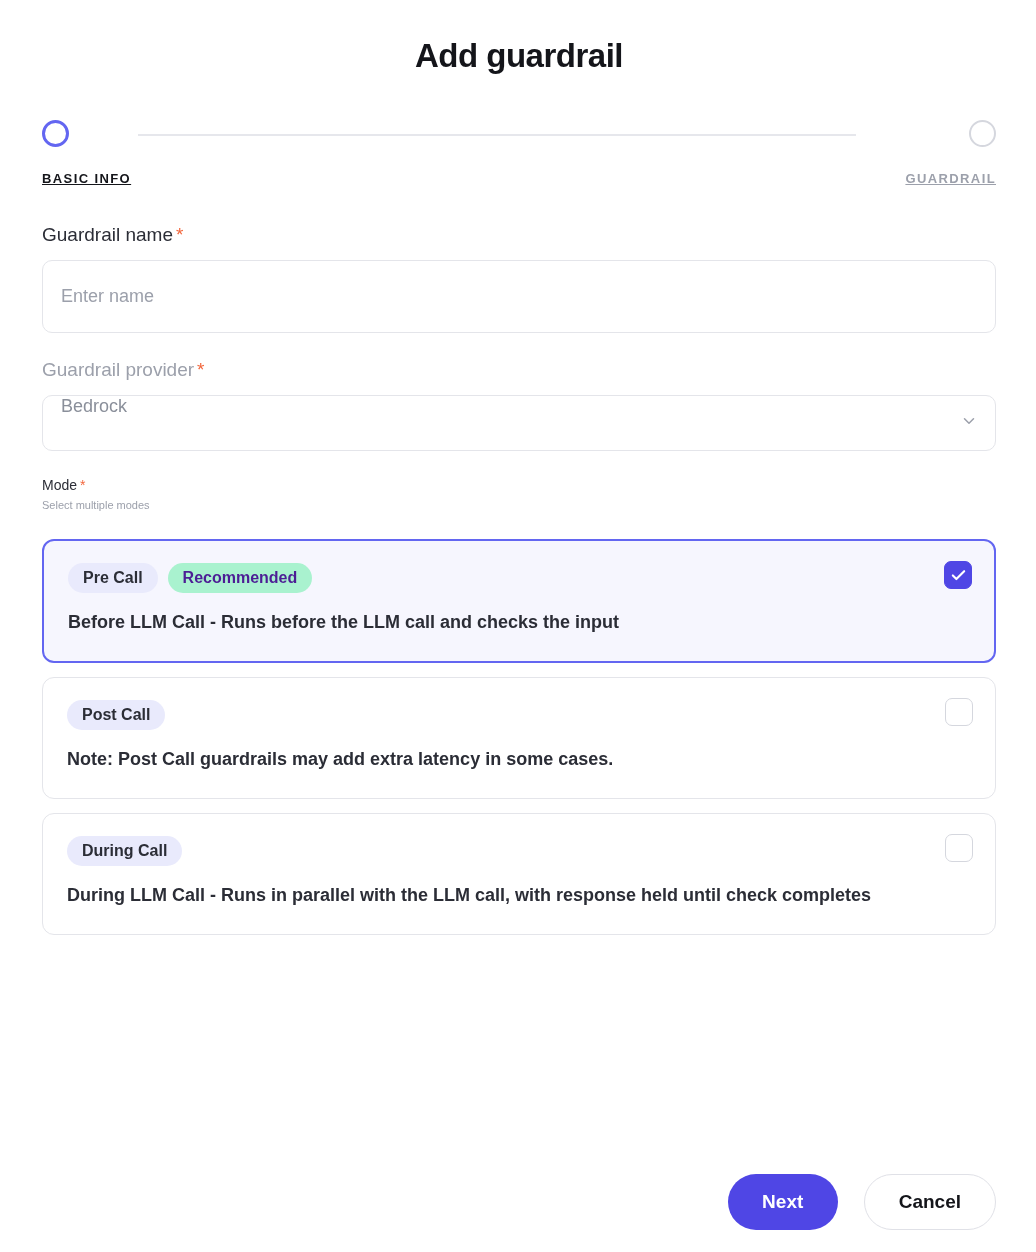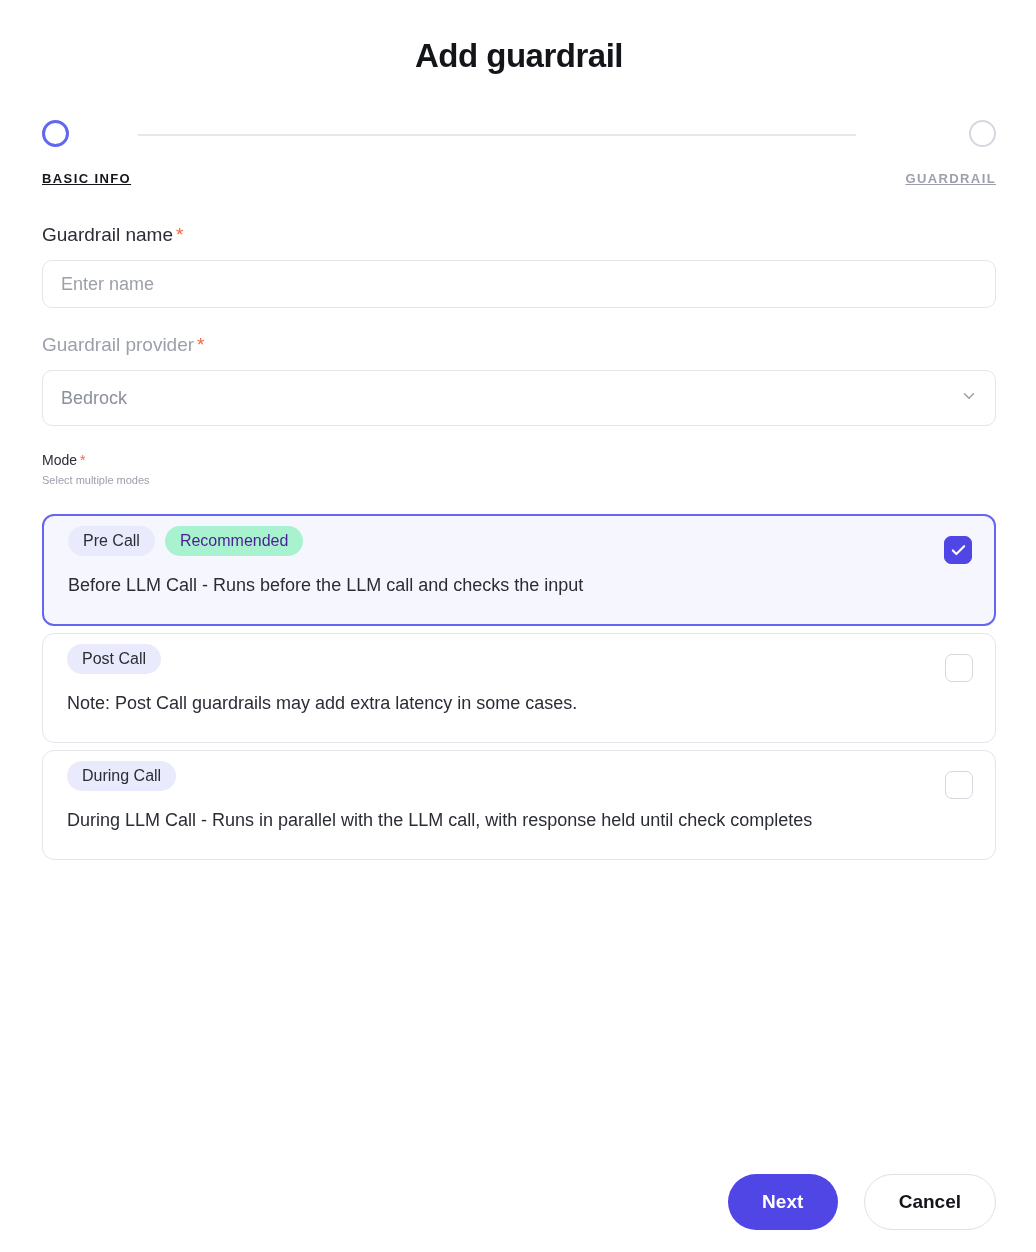--- a/index.html
+++ b/index.html
@@ -82,21 +82,21 @@
     font-size: 19px;
     color: #2b2d36;
     margin-bottom: 14px;
     display: block;
   }
   .field-label.muted { color: #9ca0ab; }
   .req { color: #f2663c; margin-left: 3px; }
 
   .text-input {
     width: 100%;
-    height: 48px;
+    height: 73px;
     border: 1px solid #e4e5ea;
     border-radius: 10px;
     padding: 0 18px;
     font-size: 18px;
     color: #2b2d36;
     outline: none;
     background: #ffffff;
     font-family: "Liberation Sans", sans-serif;
   }
   .text-input::placeholder { color: #9ca0ab; }
@@ -106,21 +106,21 @@
   .select-wrap { position: relative; }
   .select-box {
     width: 100%;
     height: 56px;
     border: 1px solid #e4e5ea;
     border-radius: 10px;
     padding: 0 44px 0 18px;
     font-size: 18px;
     color: #8a8f9a;
     display: flex;
-    align-items: center;
+    align-items: flex-start;
     background: #ffffff;
     cursor: pointer;
   }
   .chev {
     position: absolute;
     right: 18px;
     top: 50%;
     transform: translateY(-50%);
     pointer-events: none;
     color: #9ca0ab;
@@ -128,23 +128,24 @@
 
   .mode-label { font-size: 14px; color: #2b2d36; margin-bottom: 6px; display: block; }
   .mode-sub { font-size: 11px; color: #9ca0ab; margin-bottom: 28px; display: block; }
 
   
   .mode-card {
     position: relative;
     border: 1px solid #e4e5ea;
     border-radius: 12px;
     background: #ffffff;
-    padding: 10px 24px 24px 24px;
-    margin-bottom: 7px;
+    padding: 22px 24px 24px 24px;
+    margin-bottom: 14px;
     cursor: pointer;
+    font-weight: bold;
   }
   .mode-card.selected {
     border: 2px solid #6366f1;
     background: #f6f6fe;
   }
   .chips { display: flex; gap: 10px; align-items: center; margin-bottom: 16px; }
   .chip {
     font-size: 16px;
     border-radius: 999px;
     padding: 7px 15px;

